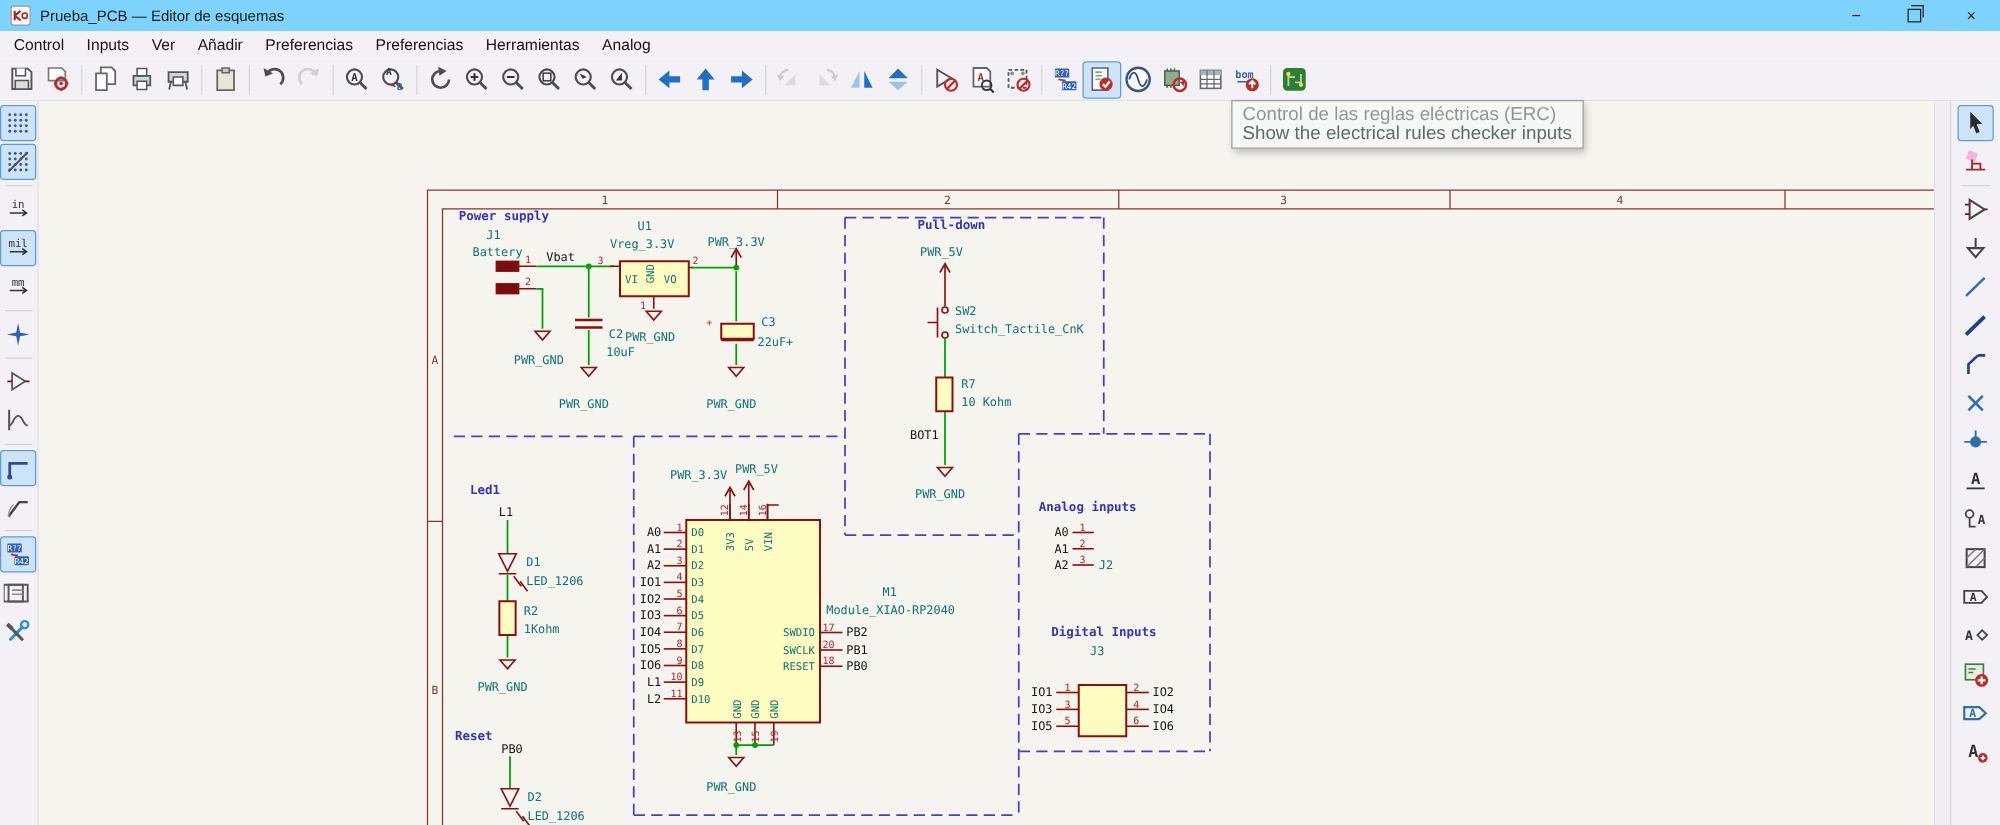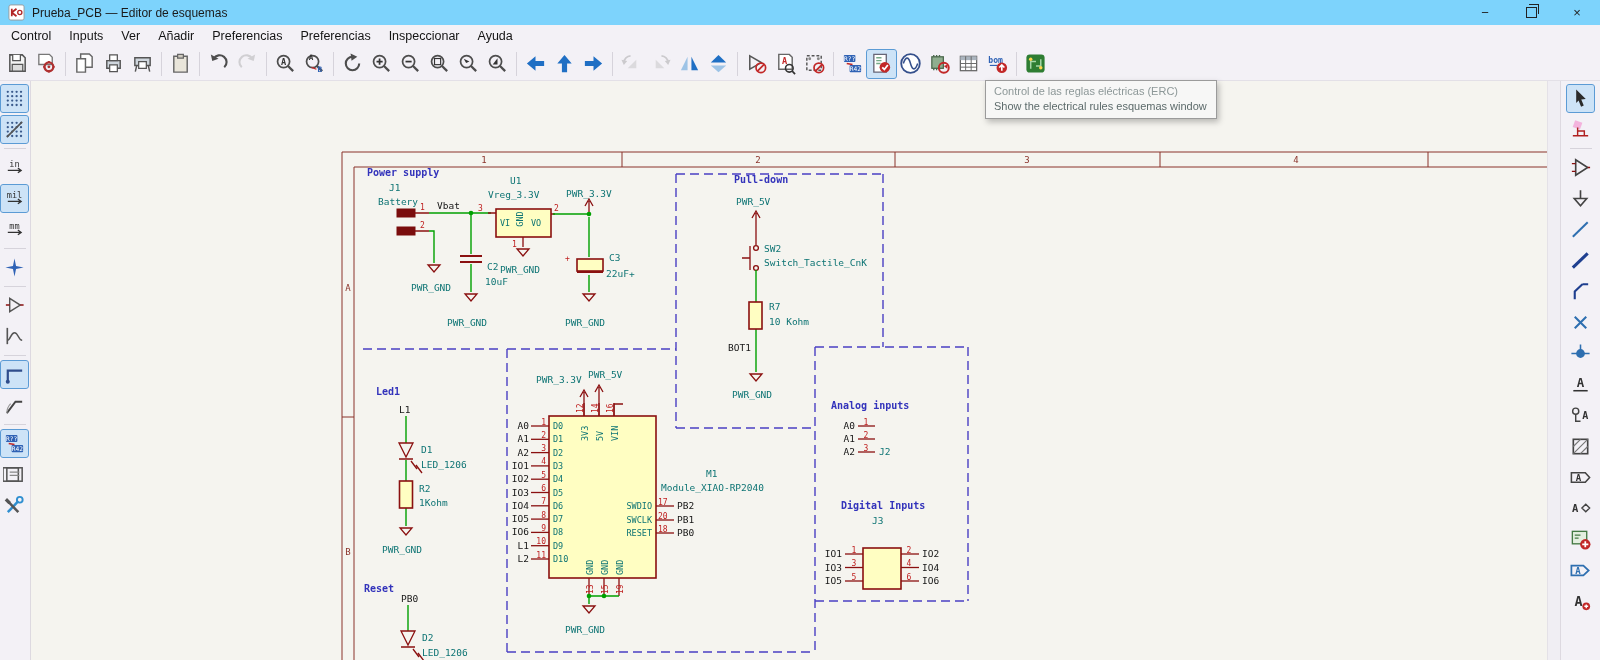--- a/index.html
+++ b/index.html
@@ -21,21 +21,21 @@
   
   .main{display:flex;height:580px}
   .side{background:#f3f1f6;display:flex;flex-direction:column;align-items:center;padding-top:2px}
   .ltb{width:30px;border-right:1px solid #ddd9e0}
   .rtb{width:39px;border-left:1px solid #ddd9e0}
   .side .tb{width:27px;height:27px;margin:2px 0}
   .hsep{height:1px;width:22px;background:#d6d3db;margin:3px 0;flex:none}
   .canvas{position:relative;width:1518px;height:580px;background:#f5f4ef;overflow:hidden}
   .scrollstrip{width:12px;background:#f0eef3;border-left:1px solid #e4e1e7}
   
-  .tooltip{position:absolute;left:985px;top:80px;z-index:50;background:#f7f7f6;border:1px solid #9b9b9b;box-shadow:2px 3px 6px rgba(0,0,0,.25);padding:3px 9px 4px 8px;font-size:11px;line-height:15px;white-space:nowrap}
+  .tooltip{position:absolute;left:985px;top:80px;z-index:50;background:#f7f7f6;border:1px solid #9b9b9b;box-shadow:2px 3px 6px rgba(0,0,0,.25);padding:3px 9px 4px 8px;font-size:15px;line-height:15px;white-space:nowrap}
   .tooltip .l1{color:#8d9898}
   .tooltip .l2{color:#5d6b6b}
   
   svg text{font-family:"DejaVu Sans Mono",monospace}
   .tl{fill:#0e7474;font-size:9.5px}
   .nl{fill:#161616;font-size:9.5px}
   .sec{fill:#3333bb;font-size:10px;font-weight:bold}
   .pn{fill:#bf2020;font-size:8px}
   .pnm{fill:#0e7474;font-size:8.5px}
   .bd{fill:#8a332b;font-size:9px}
@@ -67,22 +67,22 @@
   </div>
 </div>
 
 <div class="menubar" id="menubar">
     <div class="menu-item">Control</div>
     <div class="menu-item">Inputs</div>
     <div class="menu-item">Ver</div>
     <div class="menu-item">Añadir</div>
     <div class="menu-item">Preferencias</div>
     <div class="menu-item">Preferencias</div>
-    <div class="menu-item">Inspeccionar</div>
-    <div class="menu-item">Ayuda</div>
+    <div class="menu-item">Herramientas</div>
+    <div class="menu-item">Analog</div>
   </div>
 
 <div class="toolbar" id="tbtop">
     <div class="tb">
       <span style="display:flex">
         <svg width="23" height="23" viewBox="0 0 24 24">
           <path d="M4,3 H17 L20,6 V20 H4 Z" fill="#f4f4f4" stroke="#555" stroke-width="1.6"></path>
           <path d="M7,3 V9 H15 V3" fill="#fff" stroke="#555" stroke-width="1.3"></path>
           <path d="M6.5,13 H17.5 V20 H6.5 Z" fill="#ddd" stroke="#555" stroke-width="1.3"></path>
         </svg>
@@ -381,21 +381,21 @@
           <path d="M7,17.5 V10 H12.5 M12.5,14.5 H17.5 V7.5" fill="none" stroke="#a5d6a7" stroke-width="1.6"></path>
           <circle cx="7" cy="7.5" r="1.8" fill="#ffd54f"></circle>
           <circle cx="17.5" cy="16.5" r="1.8" fill="#ffd54f"></circle>
         </svg>
       </span>
     </div>
   </div>
 
 <div class="tooltip">
   <div class="l1">Control de las reglas eléctricas (ERC)</div>
-  <div class="l2">Show the electrical rules esquemas window</div>
+  <div class="l2">Show the electrical rules checker inputs</div>
 </div>
 
 <div class="main">
   <div class="side ltb" id="tbleft">
       <div class="tb active">
         <span style="display:flex">
           <svg width="23" height="23" viewBox="0 0 24 24">
             <circle cx="5" cy="5" r="1.2" fill="#3a5a8c"></circle>
             <circle cx="9.6" cy="5" r="1.2" fill="#3a5a8c"></circle>
             <circle cx="14.2" cy="5" r="1.2" fill="#3a5a8c"></circle>

